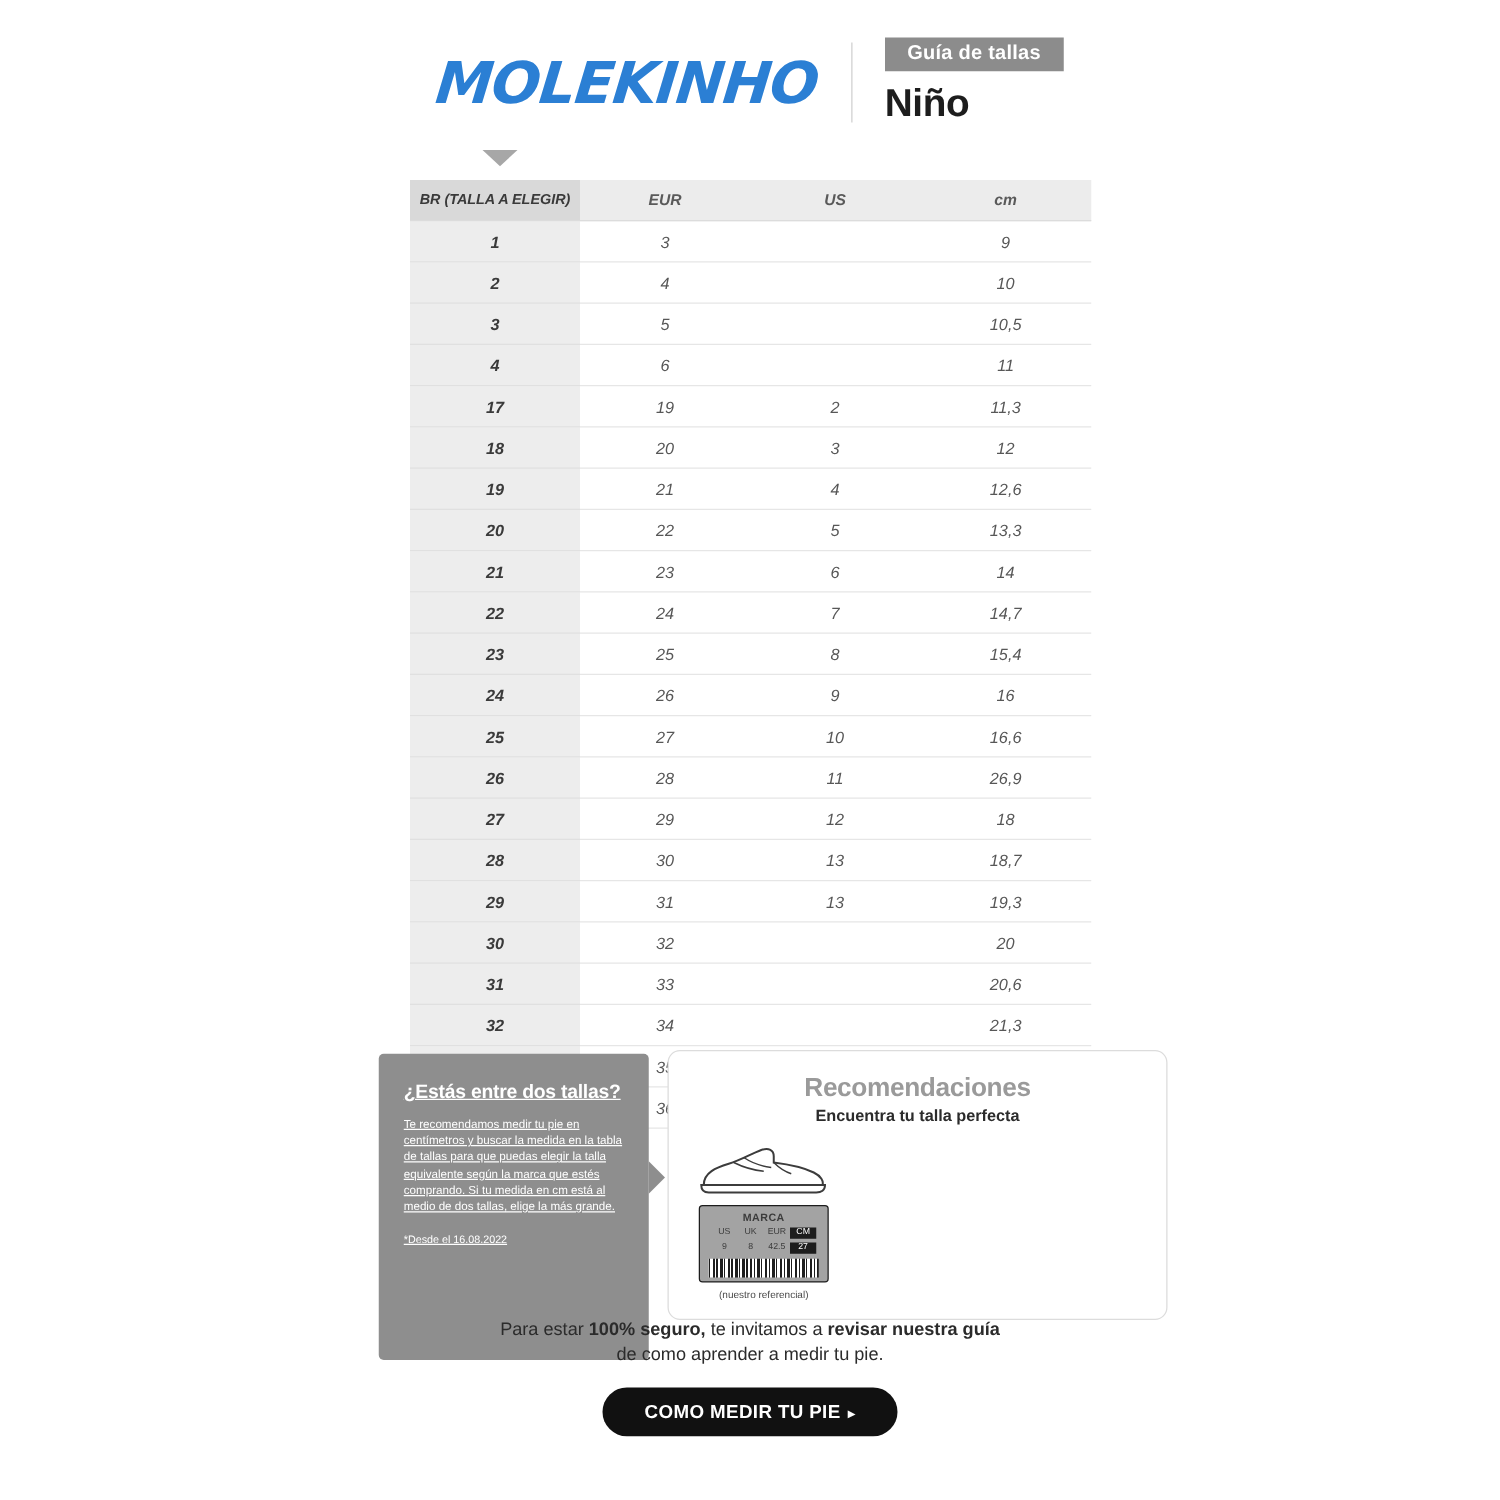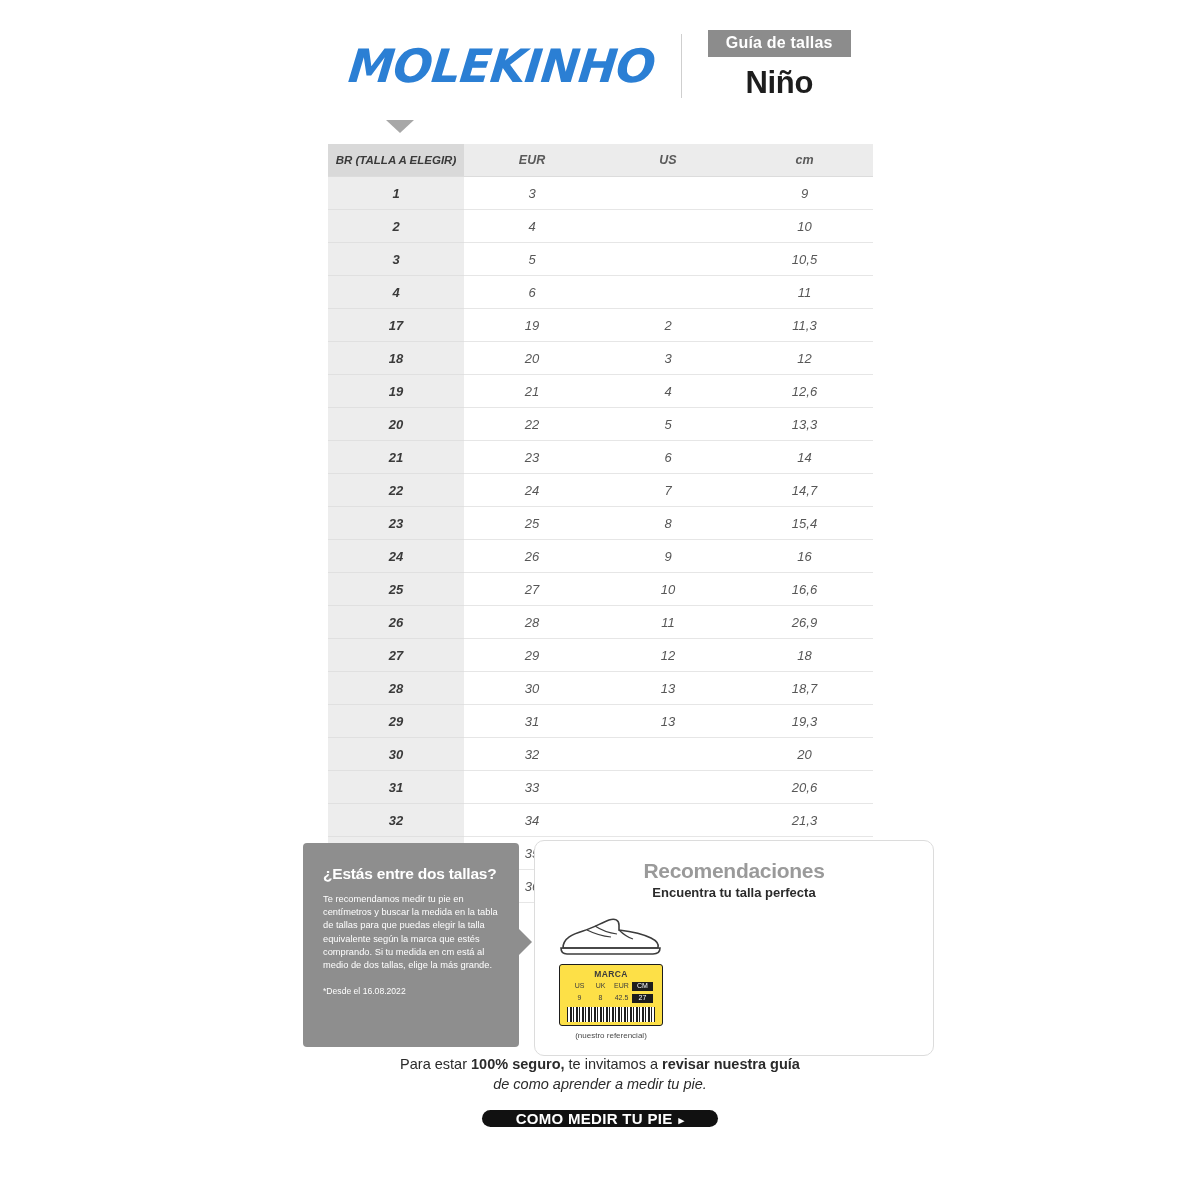--- a/index.html
+++ b/index.html
@@ -22,21 +22,21 @@
     font-weight:bold;
     font-size:46px;
     letter-spacing:-1px;
     color:#2b7fd4;
     font-style:italic;
     transform:skewX(-6deg);
   }
   .divider{
     width:1px;height:64px;background:#cfcfcf;
   }
-  .head-right{display:flex;flex-direction:column;align-items:center;}
+  .head-right{display:flex;flex-direction:column;}
   .guia-pill{
     background:#8c8c8c;color:#ffffff;
     font-size:16px;font-weight:bold;
     padding:4px 18px 5px 18px;
     letter-spacing:.2px;
   }
   .nino{
     margin-top:8px;
     font-size:31px;font-weight:bold;color:#1d1d1d;
     letter-spacing:-.3px;
@@ -79,23 +79,23 @@
     border-bottom:1px solid #e0e0e0;
   }
   col.c1{width:136px}
   col.c2{width:136px}
   col.c3{width:136px}
   col.c4{width:137px}
 
   
   .panels{position:absolute;left:303px;top:843px;width:595px;height:210px;}
   .gray-panel{
-    position:absolute;left:0;top:0;width:216px;height:204px;
+    position:absolute;left:0;top:0;width:216px;height:245px;
     background:#8e8e8e;color:#ffffff;border-radius:4px;
-    padding:22px 18px 0 20px;box-sizing:border-box;
+    padding:22px 18px 0 20px;box-sizing:border-box;text-decoration:underline;
   }
   .gray-panel h3{
     margin:0 0 10px 0;font-size:15.5px;font-weight:bold;letter-spacing:-.2px;
   }
   .gray-panel p{
     margin:0 0 12px 0;font-size:9.3px;line-height:1.42;
   }
   .gray-panel .note{font-size:8.6px;margin-top:14px;}
   .pointer{
     position:absolute;left:216px;top:86px;width:0;height:0;
@@ -113,21 +113,21 @@
     text-align:center;font-size:21px;color:#9a9a9a;font-weight:bold;
     margin-top:18px;letter-spacing:-.3px;
   }
   .rec-sub{
     text-align:center;font-size:13px;color:#2b2b2b;font-weight:bold;margin-top:2px;
   }
   .rec-body{display:flex;padding:12px 16px 0 18px;gap:14px;}
   .left-col{width:116px;display:flex;flex-direction:column;align-items:center;}
   .tag{
     border:1.6px solid #1d1d1d;border-radius:3px;width:104px;
-    padding:4px 0 3px 0;box-sizing:border-box;background:#fde047;margin-top:6px;
+    padding:4px 0 3px 0;box-sizing:border-box;background:#a3a3a3;margin-top:6px;
   }
   .tag .marca{font-size:8.5px;font-weight:bold;text-align:center;letter-spacing:.4px;}
   .tag .rowline{display:flex;justify-content:center;gap:0;margin-top:3px;}
   .tag .cell{font-size:7px;width:21px;text-align:center;line-height:1.25;}
   .tag .cell.dark{background:#1d1d1d;color:#fff;}
   .barcode{
     margin:4px auto 0 auto;width:88px;height:15px;
     background:repeating-linear-gradient(90deg,#1d1d1d 0 1px,#fff 1px 3px,#1d1d1d 3px 5px,#fff 5px 6px);
   }
   .tag-caption{font-size:8px;color:#4a4a4a;margin-top:5px;text-align:center;}
@@ -135,27 +135,27 @@
   .right-col p{margin:0 0 11px 0;}
 
   
   .shoe{margin-top:2px;}
 
   
   .footer{
     position:absolute;top:1056px;left:0;width:1200px;text-align:center;
   }
   .footer .l1{font-size:14.5px;color:#2b2b2b;}
-  .footer .l2{font-size:14.5px;color:#2b2b2b;margin-top:4px;font-style:italic;}
+  .footer .l2{font-size:14.5px;color:#2b2b2b;margin-top:4px;}
   .footer b{font-weight:bold;}
   .cta{
     display:inline-block;margin-top:18px;
     background:#111111;color:#ffffff;border-radius:22px;
     font-size:15px;font-weight:bold;letter-spacing:.3px;
-    padding:0 34px;
+    padding:11px 34px;
   }
   .cta .tri{font-size:11px;margin-left:6px;}
 </style>
 </head>
 <body>
 
 <div class="page">
 
   <div class="header">
     <div class="brand">MOLEKINHO</div>

